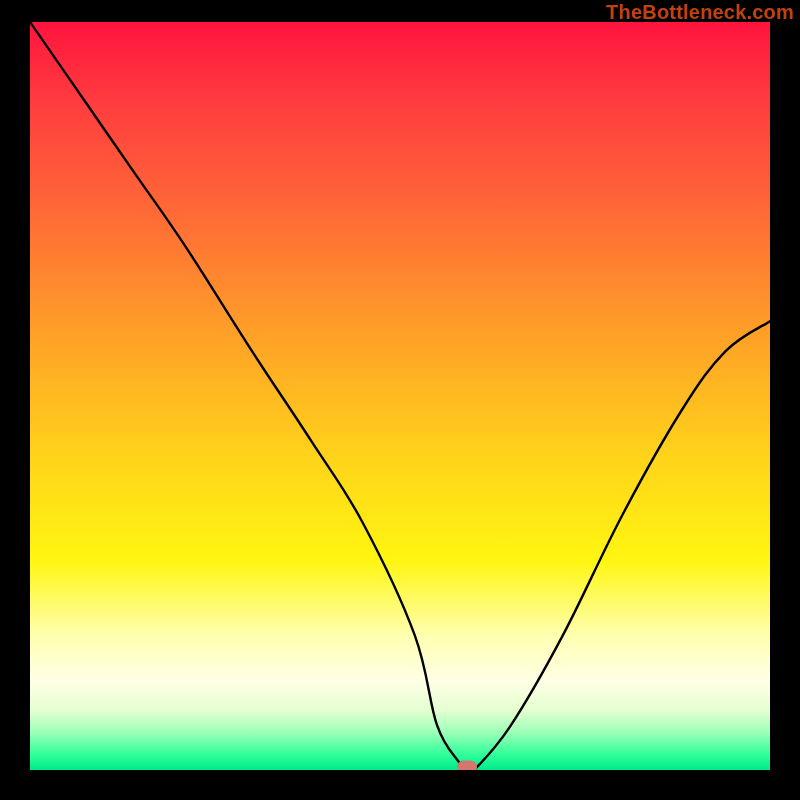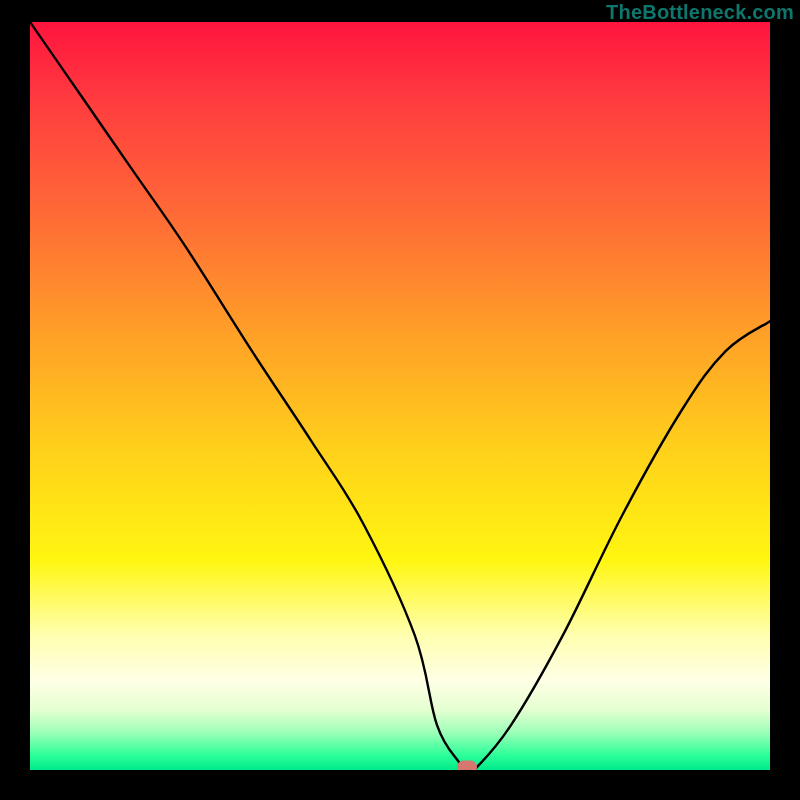--- a/index.html
+++ b/index.html
@@ -14,21 +14,21 @@
   .frame {
     position: relative;
     width: 800px;
     height: 800px;
     background: #000;
   }
   .attribution {
     position: absolute;
     top: 1px;
     right: 6px;
-    color: #0f766e;
+    color: #c2410c;
     font-size: 20px;
     font-weight: 600;
     letter-spacing: 0.2px;
     z-index: 30;
   }
   .plot-area {
     position: absolute;
     left: 30px;
     top: 22px;
     width: 740px;

